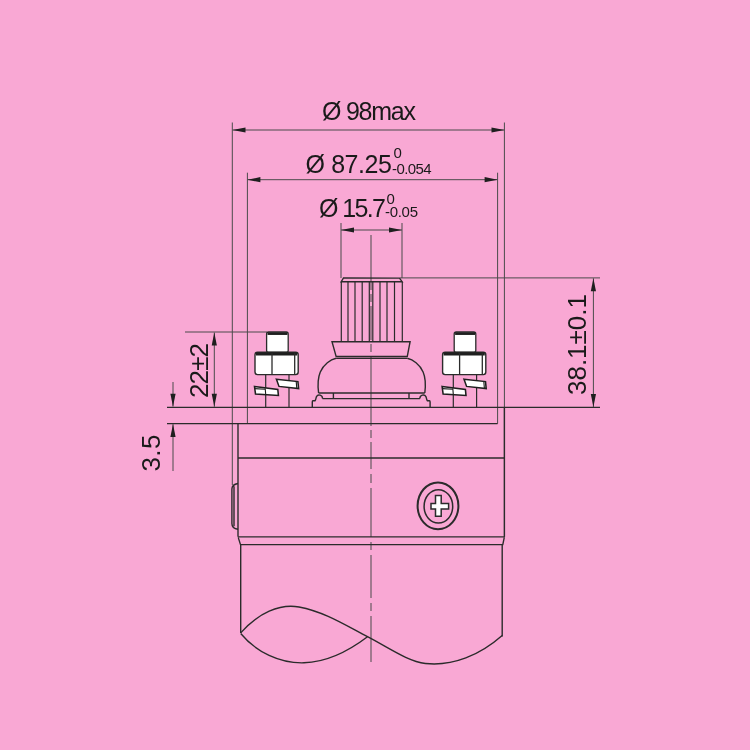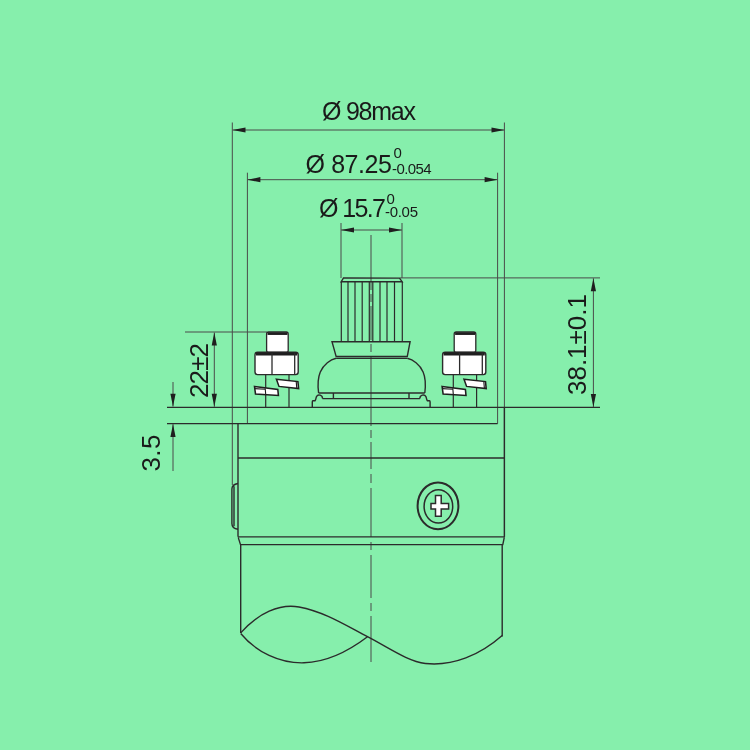--- a/index.html
+++ b/index.html
@@ -1,16 +1,16 @@
 <!DOCTYPE html>
 <html><head>
 <meta charset="utf-8">
 <style>
   html,body{margin:0;padding:0;background:#ffffff;}
-  .page{width:750px;height:750px;position:relative;background:#86efac;overflow:hidden;}
+  .page{width:750px;height:750px;position:relative;background:#f9a8d4;overflow:hidden;}
   svg{position:absolute;left:0;top:0;}
   text{font-family:"Liberation Sans", sans-serif;fill:#1a1a1a;}
 </style>
 </head>
 <body>
 <div class="page">
 <svg width="750" height="750" viewBox="0 0 750 750">
   <g fill="none" stroke-linecap="butt">
 
   <line x1="371" y1="235" x2="371" y2="662" stroke="#4a4a4a" stroke-width="1" stroke-dasharray="55 4 8 4 34 4 8 4 70 4 8 4 27 5 9 5 49 5 8 5 43 5 8 5 46"></line>

